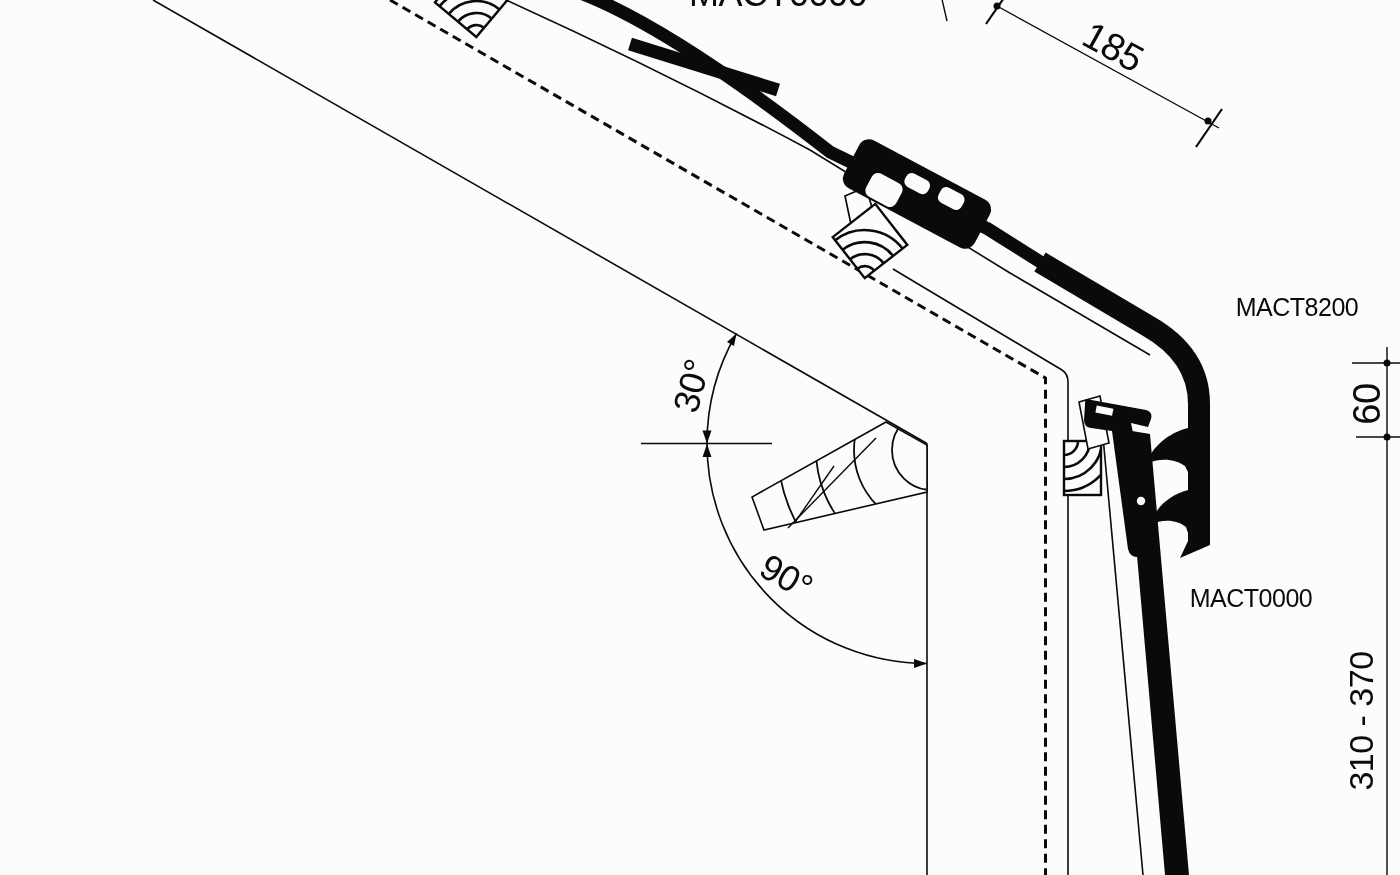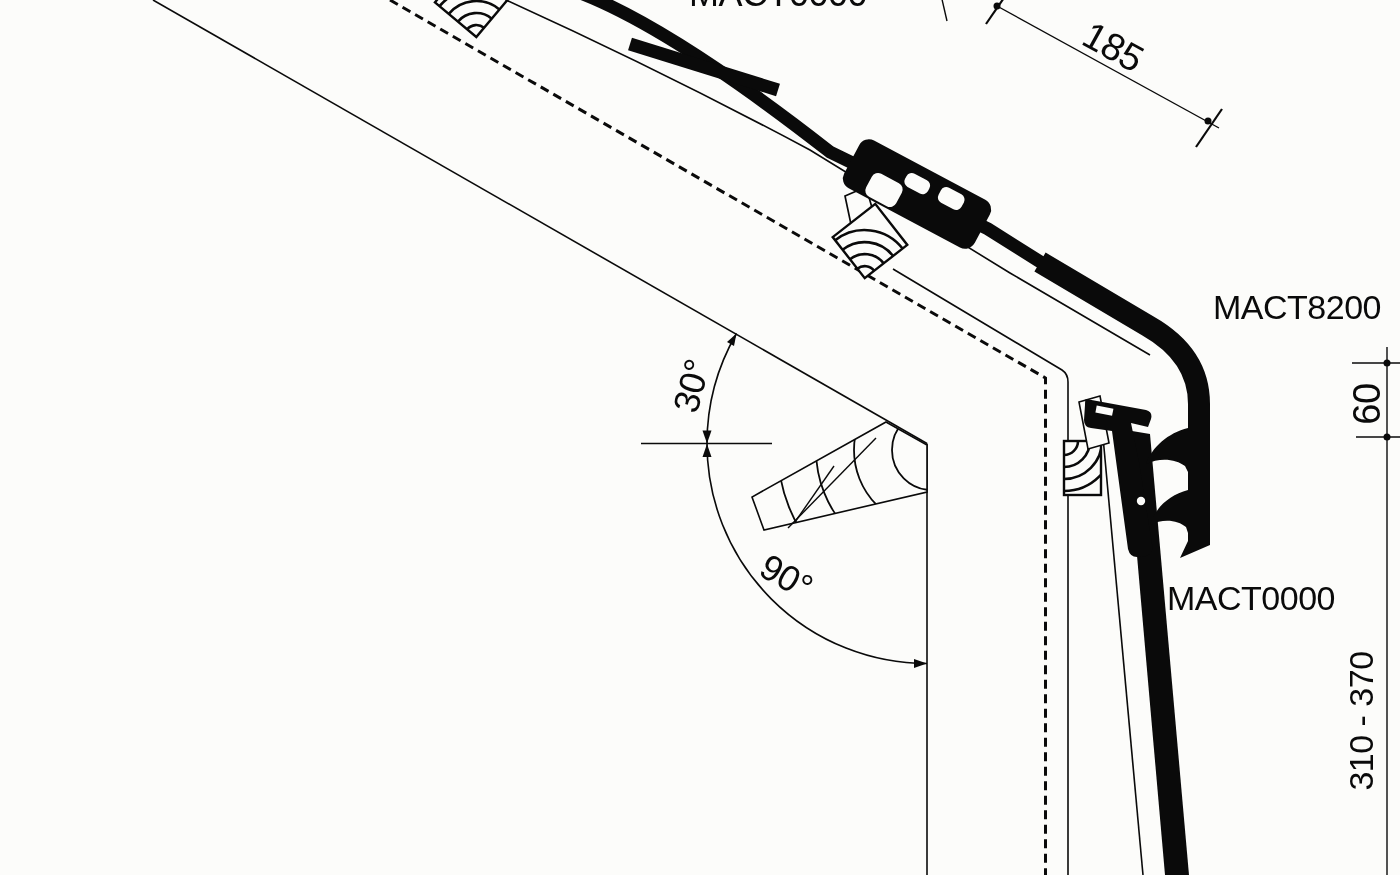--- a/index.html
+++ b/index.html
@@ -7,21 +7,21 @@
     width:1400px;height:875px;position:relative;overflow:hidden;
     background:#fcfcfa;
     font-family:"Liberation Sans", sans-serif;
   }
   #drawing{position:absolute;left:0;top:0;}
   .lbl{
     position:absolute;color:#0a0a0a;white-space:pre;
     transform:translate(-50%,-50%);
     letter-spacing:-0.5px;line-height:1;
   }
-  .lbl.profile{font-size:34px;}
+  .lbl.profile{font-size:25px;}
   .lbl.dim{font-size:38px;}
   
   #lbl-top-profile   {left:778px; top:-6px;  font-size:36px;}
   #lbl-dim-185       {left:1113px;top:47px;  transform:translate(-50%,-50%) rotate(29deg);}
   #lbl-corner-profile{left:1297px;top:307px;}
   #lbl-dim-60        {left:1367px;top:404px; transform:translate(-50%,-50%) rotate(-90deg);}
   #lbl-wall-profile  {left:1251px;top:598px;}
   #lbl-dim-310-370   {left:1361px;top:721px; font-size:34px; transform:translate(-50%,-50%) rotate(-90deg);}
   #lbl-angle-30      {left:692px; top:386px; font-size:36px; transform:translate(-50%,-50%) rotate(-75deg);}
   #lbl-angle-90      {left:786px; top:577px; font-size:36px; transform:translate(-50%,-50%) rotate(30deg);}

